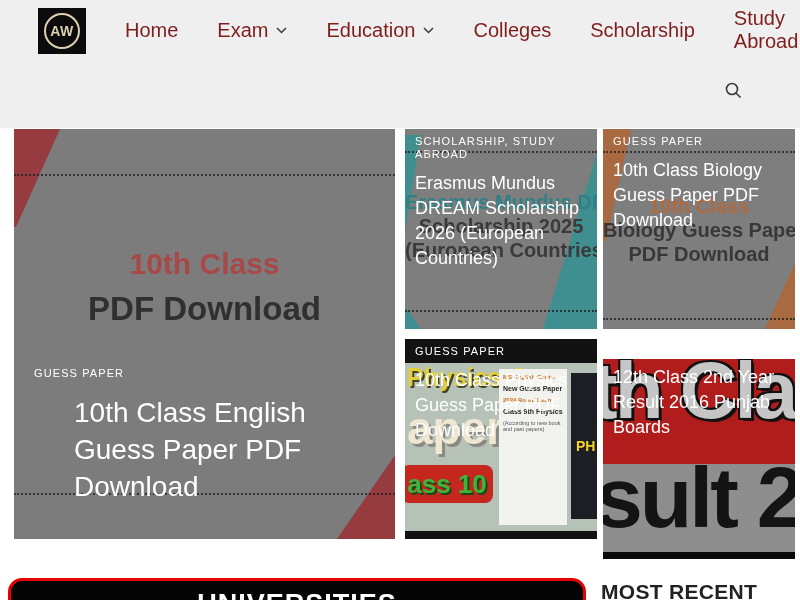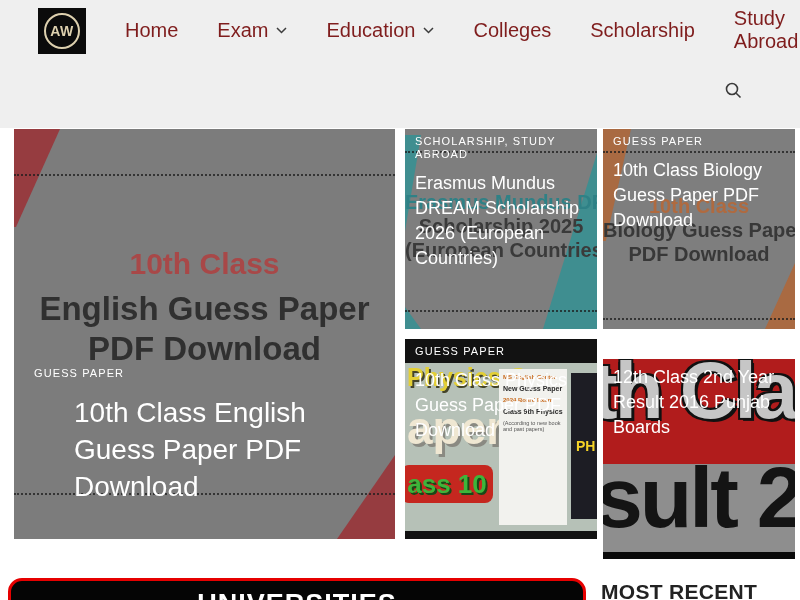--- a/index.html
+++ b/index.html
@@ -162,21 +162,20 @@
   </header>
 
   <article class="card card-english">
     <div class="bg"></div>
     <div class="shape tri-tl"></div>
     <div class="shape tri-br"></div>
     <div class="dots dots-top"></div>
     <div class="dots dots-bottom"></div>
     <div class="bgtext">
       <div class="bg-accent">10th Class</div>
-      <div class="bg-line">English Guess Paper</div>
       <div class="bg-line">PDF Download</div>
     </div>
     <div class="overlay-content">
       <a class="cat">GUESS PAPER</a>
       <a class="card-title">10th Class English Guess Paper PDF Download</a>
     </div>
   </article>
 
   <article class="card small card-erasmus">
     <div class="bg"></div>

